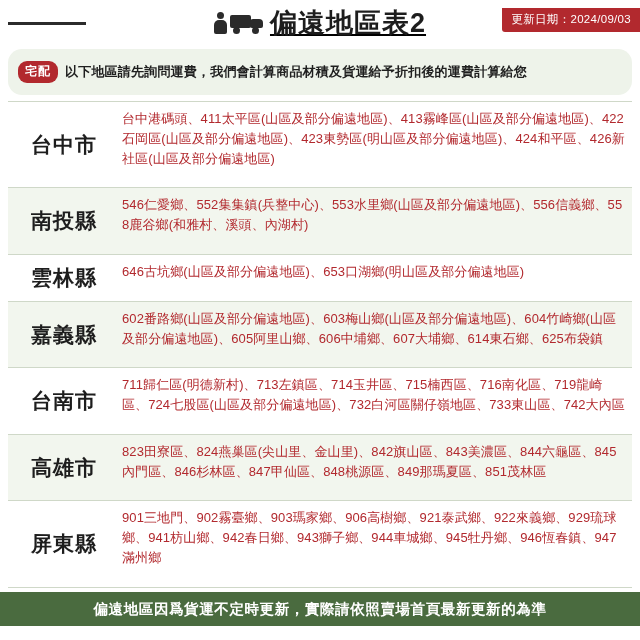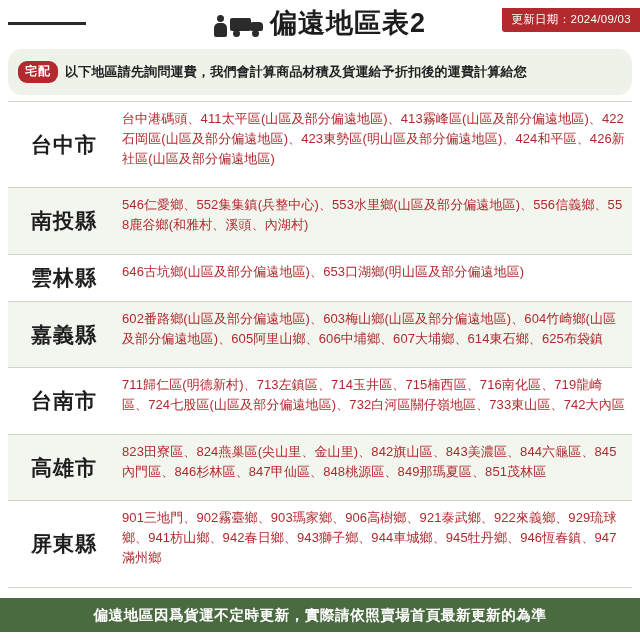--- a/index.html
+++ b/index.html
@@ -37,23 +37,25 @@
     height: 3px;
     background: #2b2b2b;
   }
   .rule-left { left: 8px; width: 78px; }
   .rule-right { right: 8px; width: 78px; }
 
   .title-wrap {
     position: relative;
     z-index: 3;
     display: flex;
+    align-items: center;
     gap: 6px;
     background: #ffffff;
     padding: 0 14px;
+    text-decoration: underline;
   }
   .title-icons {
     display: flex;
     align-items: flex-end;
     gap: 3px;
   }
   .icon-person {
     position: relative;
     width: 13px;
     height: 22px;
@@ -195,21 +197,21 @@
     color: #b2292e;
     letter-spacing: 0.1px;
     word-break: break-all;
   }
 
   
   .footer {
     position: absolute;
     left: 0;
     right: 0;
-    bottom: 8px;
+    bottom: 14px;
     height: 34px;
     background: #4a6b3f;
     color: #ffffff;
     display: flex;
     align-items: center;
     justify-content: center;
     font-size: 14.5px;
     font-weight: bold;
     letter-spacing: 0.6px;
   }

